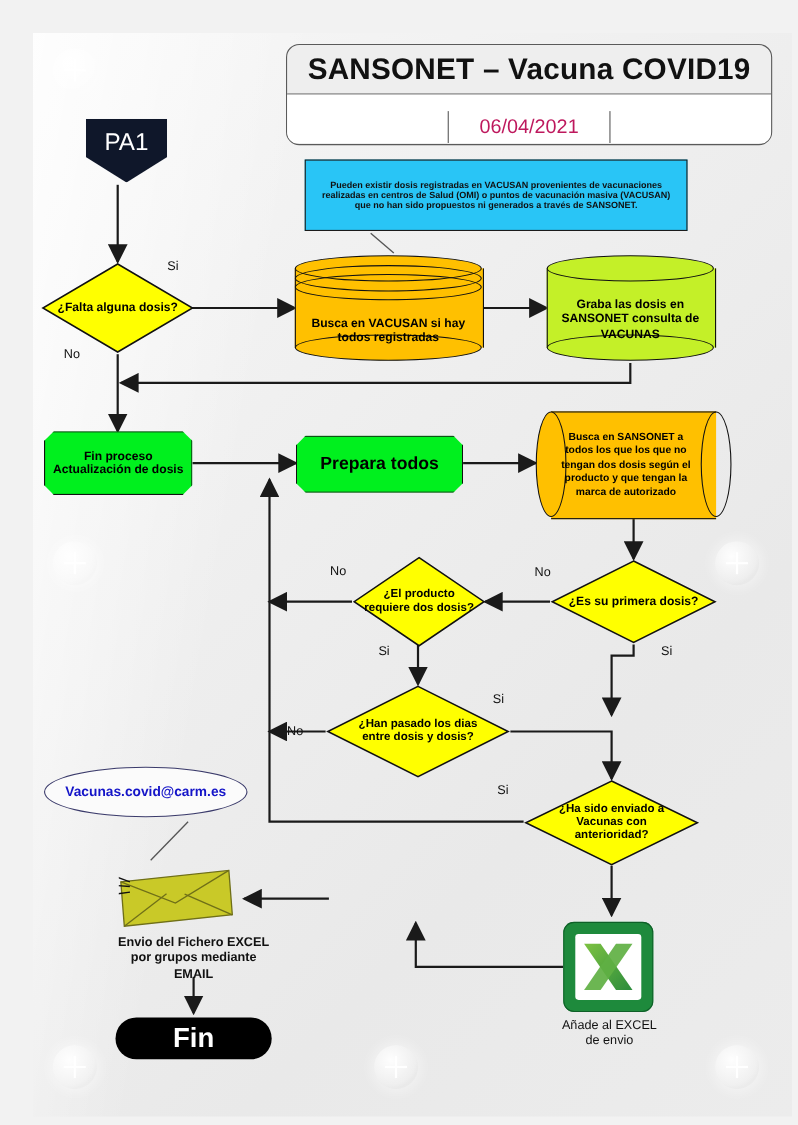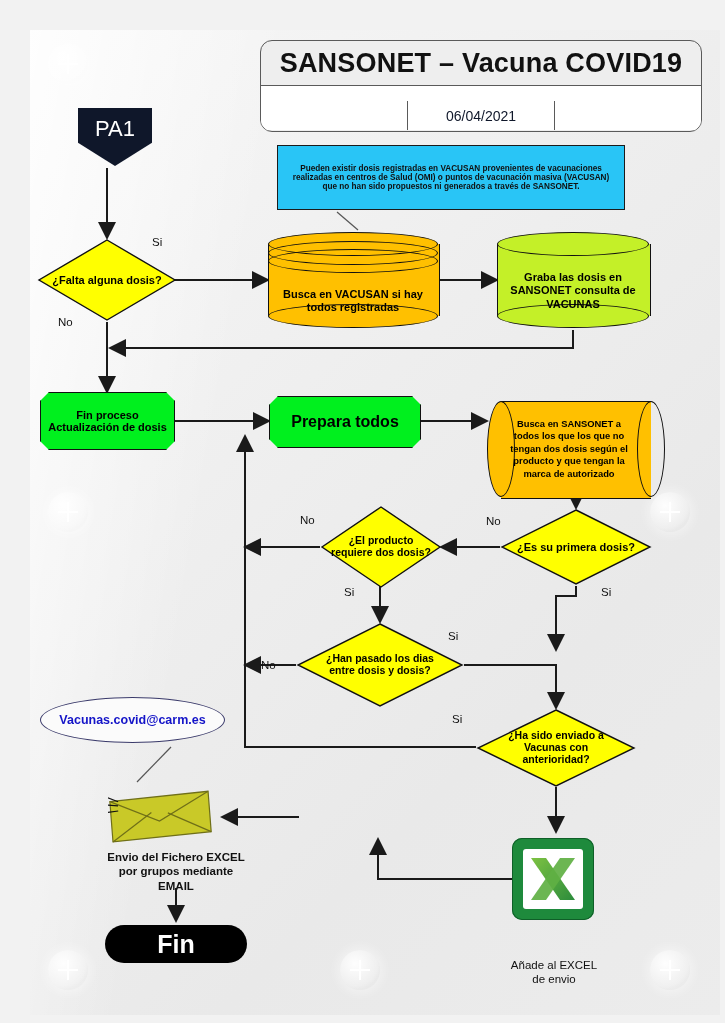--- a/index.html
+++ b/index.html
@@ -37,21 +37,21 @@
         justify-content:center;text-align:center;}
   .node span{display:block;line-height:1.12;}
 
   
   .titlebox{position:absolute;left:260px;top:40px;width:440px;height:90px;
     border:1.5px solid #5a5a5a;border-radius:12px;background:#eeeeee;overflow:hidden;}
   .title-head{height:44px;display:flex;align-items:center;justify-content:center;
     font-size:27px;font-weight:bold;color:#111;border-bottom:1.5px solid #5a5a5a;letter-spacing:.2px;}
   .title-row{display:flex;height:44px;background:#fff;}
   .title-cell{flex:1 1 0;display:flex;align-items:center;justify-content:center;
-    font-size:14px;color:#0f172a;margin-top:15px;}
+    font-size:18px;color:#be185d;margin-top:15px;}
   .title-cell+.title-cell{border-left:1.5px solid #5a5a5a;}
 
   
   .note{left:277px;top:145px;width:348px;height:65px;background:#29C5F6;
     border:1.2px solid #1b1b1b;font-size:8.2px;font-weight:bold;color:#101010;
     padding:4px 8px;line-height:1.45;}
 
   
   .pa1{left:78px;top:108px;width:74px;height:58px;background:#0f172a;
     clip-path:polygon(0 0,100% 0,100% 60%,50% 100%,0 60%);
@@ -70,21 +70,21 @@
     border:1.2px solid #111;box-sizing:border-box;}
   .cyl .top{top:0;}
   .cyl .bot{bottom:0;}
   .cyl .label{position:absolute;left:0;top:0;width:100%;height:100%;display:flex;
     align-items:center;justify-content:center;text-align:center;font-size:11px;
     font-weight:bold;color:#000;padding:14px 8px 2px;box-sizing:border-box;line-height:1.2;}
   .cyl .disc{position:absolute;left:0;width:100%;height:24px;border-radius:50%;
     border:1.2px solid #111;box-sizing:border-box;background:transparent;}
 
   
-  .hcyl{position:absolute;margin-top:27px;}
+  .hcyl{position:absolute;}
   .hcyl .body{position:absolute;left:14px;top:0;width:calc(100% - 28px);height:100%;
     border-top:1.2px solid #111;border-bottom:1.2px solid #111;}
   .hcyl .cap{position:absolute;top:0;width:28px;height:100%;border-radius:50%;
     border:1.2px solid #111;box-sizing:border-box;}
   .hcyl .cap.l{left:0;}
   .hcyl .cap.r{right:0;background:transparent;}
   .hcyl .label{position:absolute;left:0;top:0;width:100%;height:100%;display:flex;
     align-items:center;justify-content:center;text-align:center;font-size:9.4px;
     font-weight:bold;color:#000;padding:4px 30px 4px 16px;box-sizing:border-box;line-height:1.32;}
 
@@ -274,21 +274,21 @@
           <linearGradient id="xg" x1="0" y1="0" x2="1" y2="1">
             <stop offset="0" stop-color="#7DC242"></stop>
               <stop offset="1" stop-color="#2C8C3C"></stop>
           </linearGradient>
         </defs>
         <path d="M8,9 L23,9 L52,51 L37,51 Z" fill="url(#xg)"></path>
         <path d="M52,9 L37,9 L8,51 L23,51 Z" fill="#5FB043" opacity="0.92"></path>
       </svg>
     </div>
   </div>
-  <div class="cap-txt" style="left:504px;top:925px;width:100px;margin-top:33px;">Añade al EXCEL de envio</div>
+  <div class="cap-txt" style="left:504px;top:925px;width:100px;">Añade al EXCEL de envio</div>
 
 
   <div class="node oval">
     <span>Vacunas.covid@carm.es</span>
   </div>
 
   <div class="env">
     <svg viewBox="0 0 110 68" style="width:110px;height:68px;">
       <g transform="rotate(-13 55 34)">
         <polygon points="6,10 104,22 98,62 0,50" fill="#C9C928" stroke="#6f6f18" stroke-width="1.2"></polygon>

